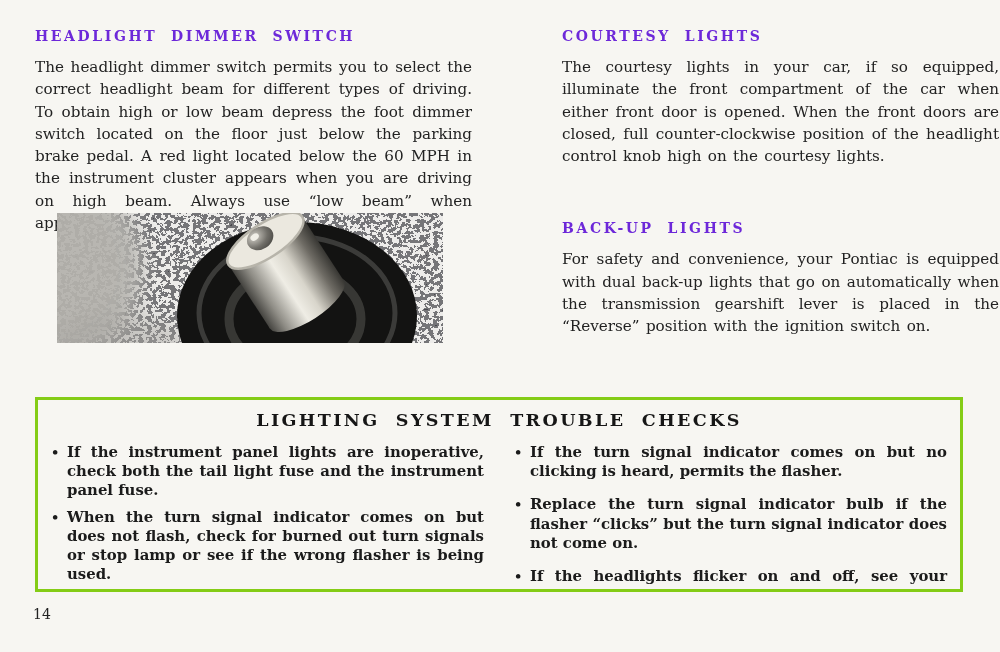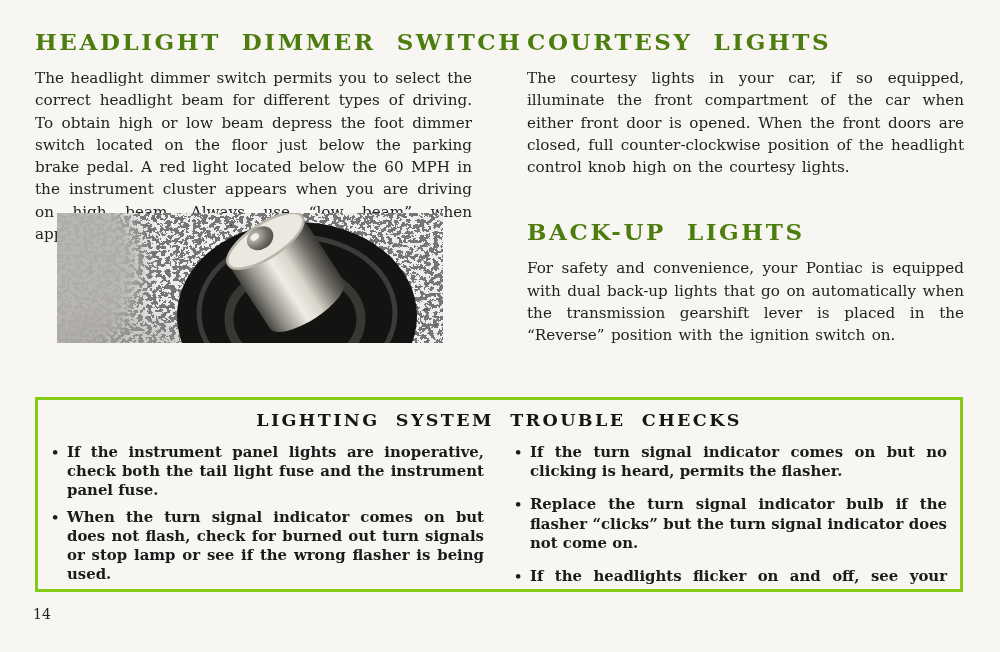--- a/index.html
+++ b/index.html
@@ -9,39 +9,39 @@
     background: #f7f6f2;
     color: #1e1e1e;
     position: relative;
     overflow: hidden;
   }
   .page { position: absolute; inset: 0; }
 
   
   .col { position: absolute; top: 28px; }
   .col-left  { left: 35px;  width: 437px; }
-  .col-right { left: 527px; width: 437px; }
+  .col-right { left: 562px; width: 437px; }
 
   h2.sec-title {
-    font-size: 23px;
+    font-size: 14px;
     font-weight: 700;
     letter-spacing: 2.6px;
     word-spacing: 0.45em;
-    color: #4d7c0f;
+    color: #6d28d9;
     margin-bottom: 12px;
     white-space: nowrap;
   }
   p.body-text {
     font-size: 15.2px;
     line-height: 22.3px;
     text-align: justify;
     word-spacing: 1.5px;
     color: #222;
   }
-  h2.backup-title { margin-top: 40px; }
+  h2.backup-title { margin-top: 53px; }
 
   
   .photo {
     position: absolute;
     left: 57px; top: 213px;
     width: 386px; height: 130px;
     overflow: hidden;
     background: #8b8a86;
   }
   .photo svg { display: block; }

